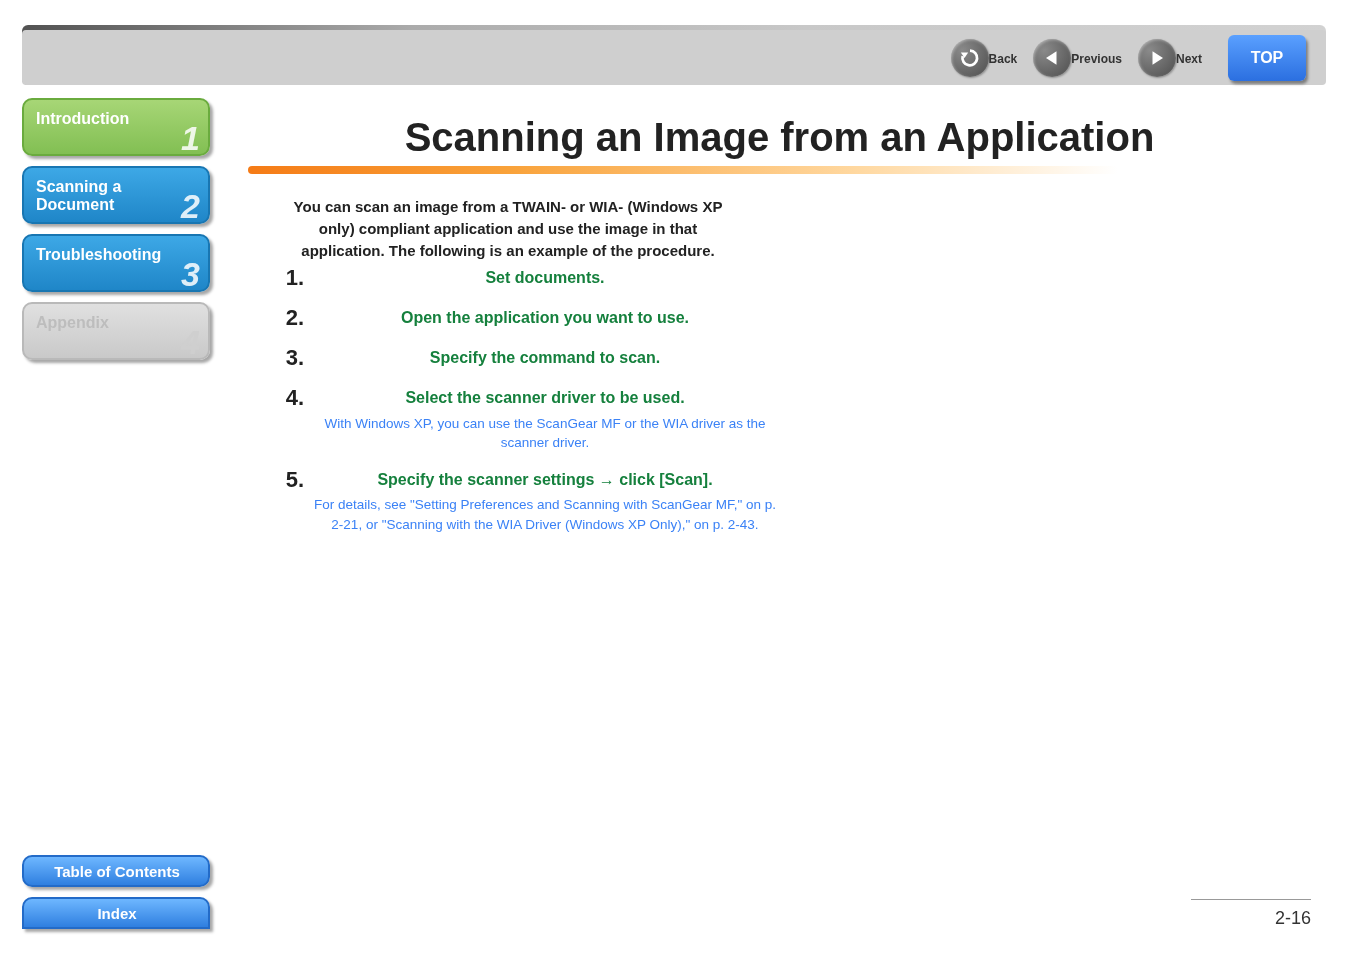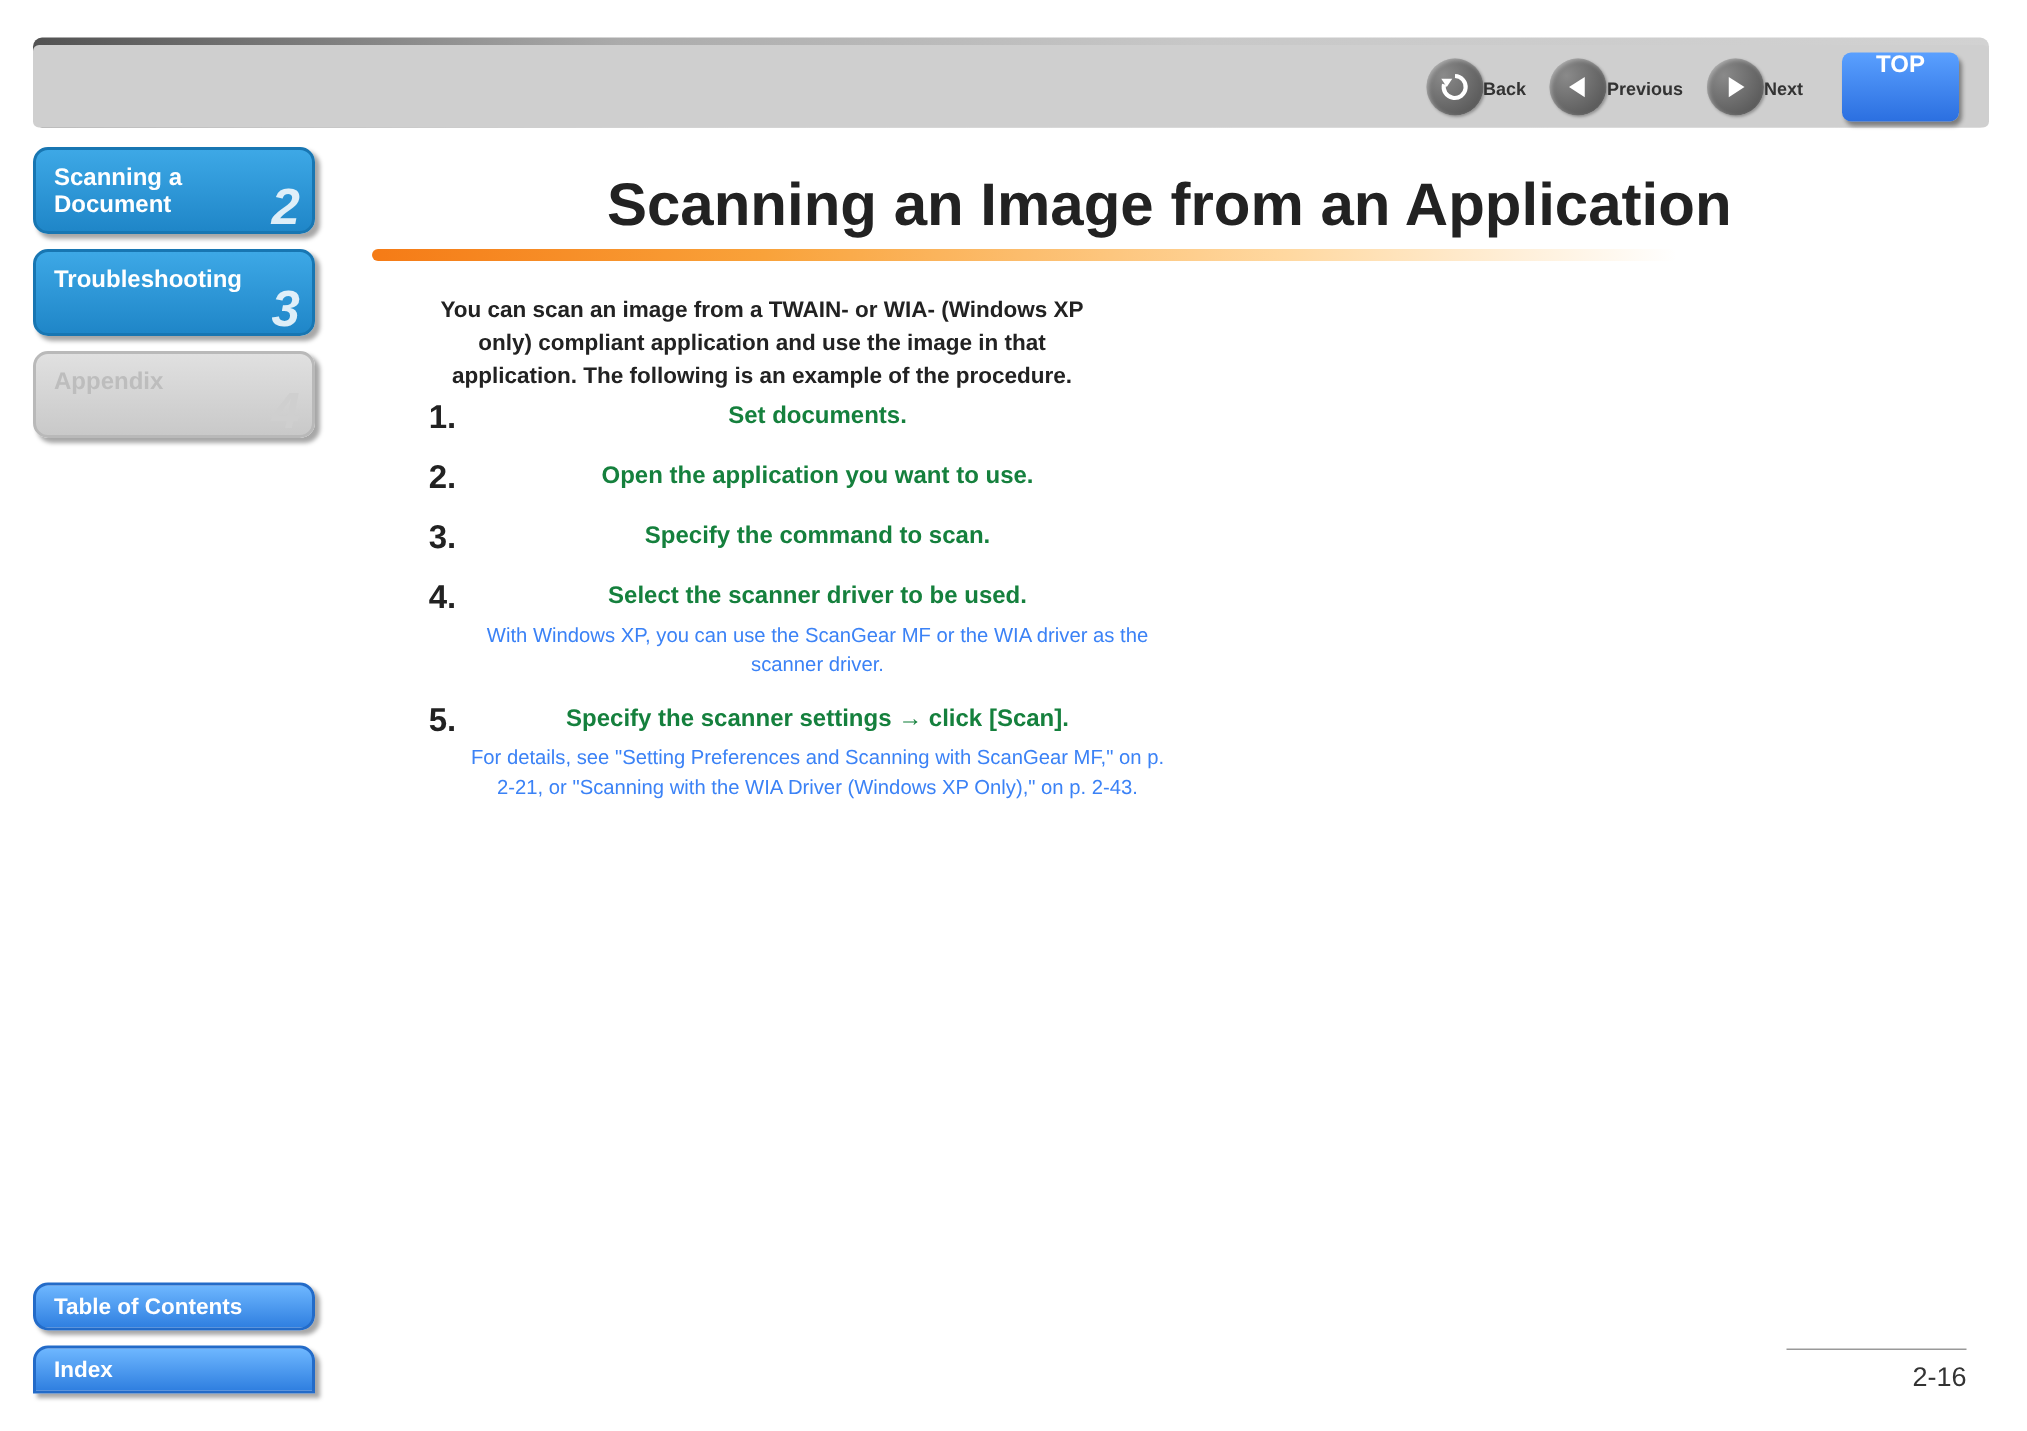--- a/index.html
+++ b/index.html
@@ -26,21 +26,21 @@
     width: 38px; height: 38px; border-radius: 50%;
     background: radial-gradient(circle at 30% 30%, #8a8a8a, #4d4d4d);
     display: flex; align-items: center; justify-content: center;
     box-shadow: inset 1px 1px 3px rgba(255,255,255,0.4), 1px 1px 2px rgba(0,0,0,0.3);
   }
   .nav-label { font-size: 12px; font-weight: bold; color: #333; margin-top: 2px; }
   .top-btn {
     width: 78px; height: 46px; border-radius: 6px;
     background: linear-gradient(#5aa0ff, #2b6fe0);
     box-shadow: 2px 3px 3px rgba(0,0,0,0.4);
-    display: flex; justify-content: center;
+    display: flex; align-items: center; justify-content: center;
     color: #fff; font-weight: bold; font-size: 16px; cursor: pointer;
     margin-left: 10px;
   }
 
   
   .sidebar { position: absolute; left: 22px; top: 98px; width: 188px; }
   .side-tab {
     position: relative; height: 58px; margin-bottom: 10px;
     border-radius: 10px; box-shadow: 3px 3px 3px rgba(0,0,0,0.35);
     cursor: pointer; color: #fff; font-weight: bold; font-size: 16px;
@@ -55,21 +55,21 @@
   .t-blue   { background: linear-gradient(#3da8e6, #1f86c8); border: 2px solid #1876b2; }
   .t-blue2  { background: linear-gradient(#3da8e6, #1f86c8); border: 2px solid #1876b2; }
   .t-grey   { background: linear-gradient(#e0e0e0, #c9c9c9); border: 2px solid #b9b9b9; color: #bdbdbd; }
   .t-grey .num { color: #cfcfcf; }
 
   .side-tab.bottom {
     height: 32px; padding: 6px 10px 0 12px; font-size: 15px;
   }
   .t-toc { background: linear-gradient(#6eb7ff, #2f7fe0); border: 2px solid #236bc8; }
   .t-idx { background: linear-gradient(#6eb7ff, #2f7fe0); border: 2px solid #236bc8; border-bottom-left-radius:0; border-bottom-right-radius:0;}
-  .sidebar-bottom { position: absolute; left: 22px; bottom: 25px; width: 188px; }
+  .sidebar-bottom { position: absolute; left: 22px; bottom: 25px; width: 188px; text-align: center; }
 
   
   .main { position: absolute; left: 248px; top: 115px; right: 40px; text-align: center; }
   .page-title {
     font-family: Arial, Helvetica, sans-serif;
     font-size: 40px; font-weight: 900; color: #222; margin: 0 0 6px 0;
   }
   .rule {
     height: 8px; border-radius: 4px;
     background: linear-gradient(to right, #f57b16 0%, #f9a23a 30%, #ffd8a0 70%, #fff 100%);
@@ -118,20 +118,24 @@
         <div class="nav-label">Next</div>
       </div>
       <div class="top-btn">
         <span>TOP</span>
       </div>
     </div>
   </div>
 </div>
 
 <div class="sidebar">
+  <div class="side-tab t-green">
+    <span>Introduction</span>
+    <span class="num">1</span>
+  </div>
   <div class="side-tab t-blue">
     <span>Scanning a Document</span>
     <span class="num">2</span>
   </div>
   <div class="side-tab t-blue2">
     <span>Troubleshooting</span>
     <span class="num">3</span>
   </div>
   <div class="side-tab t-grey">
     <span>Appendix</span>

